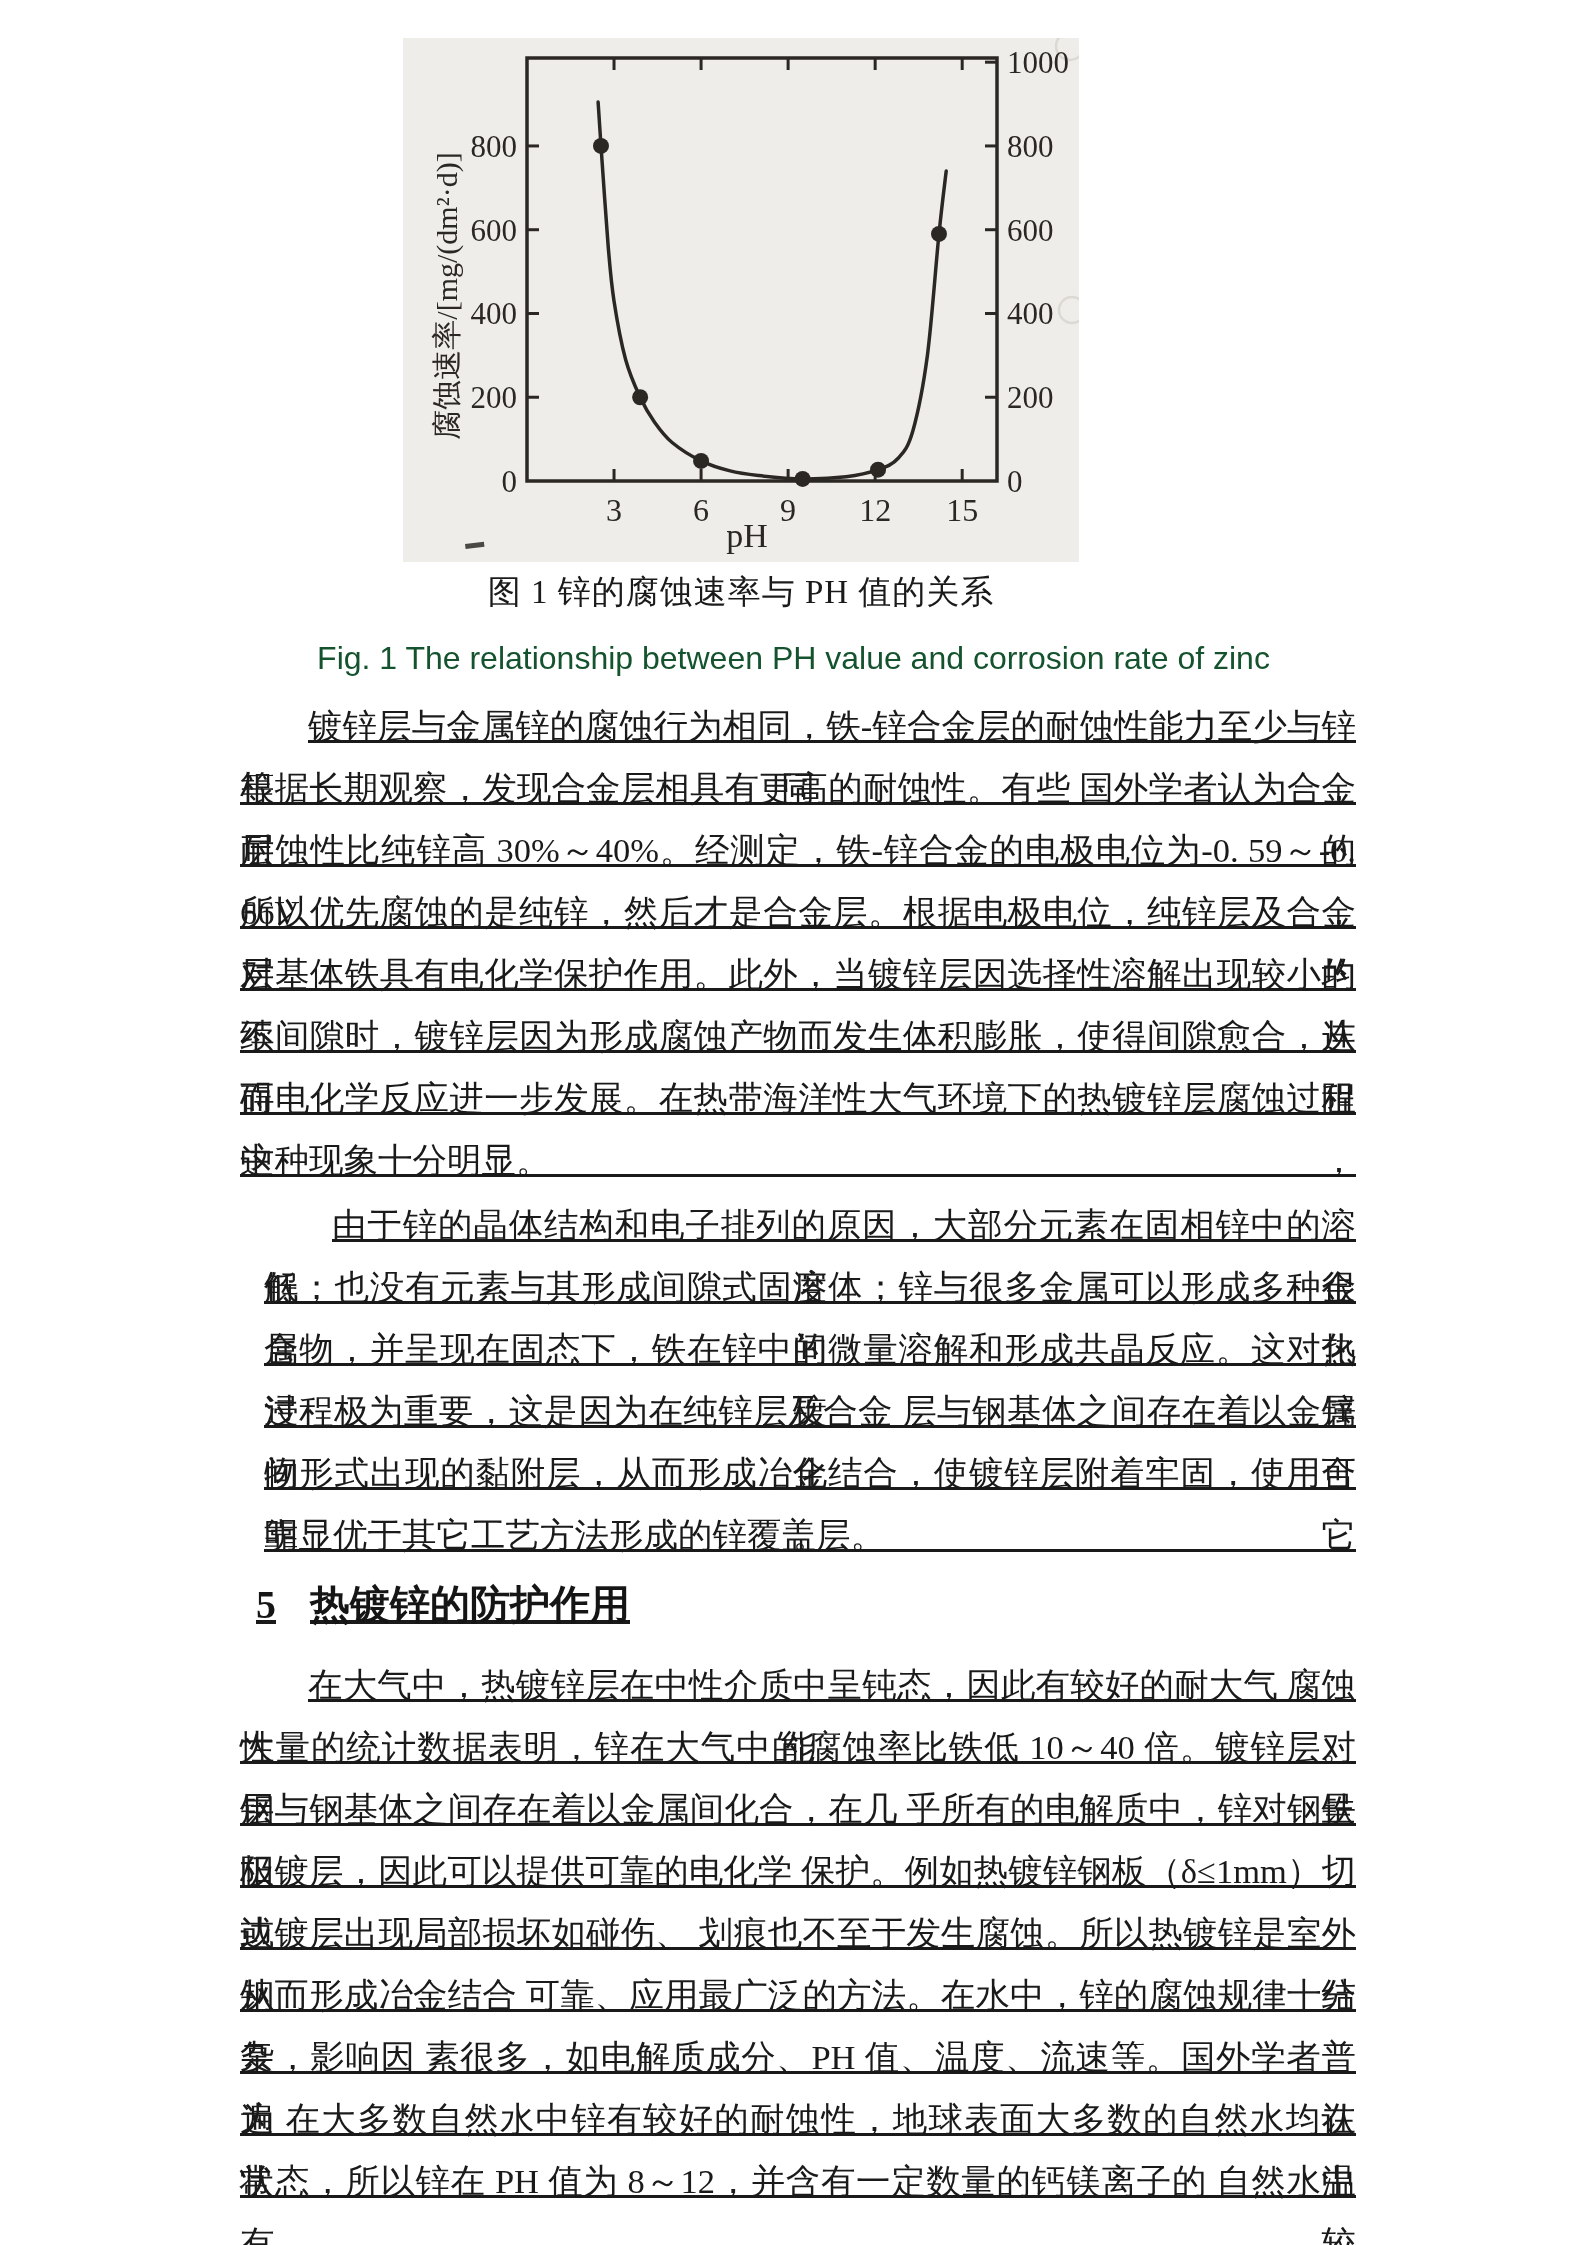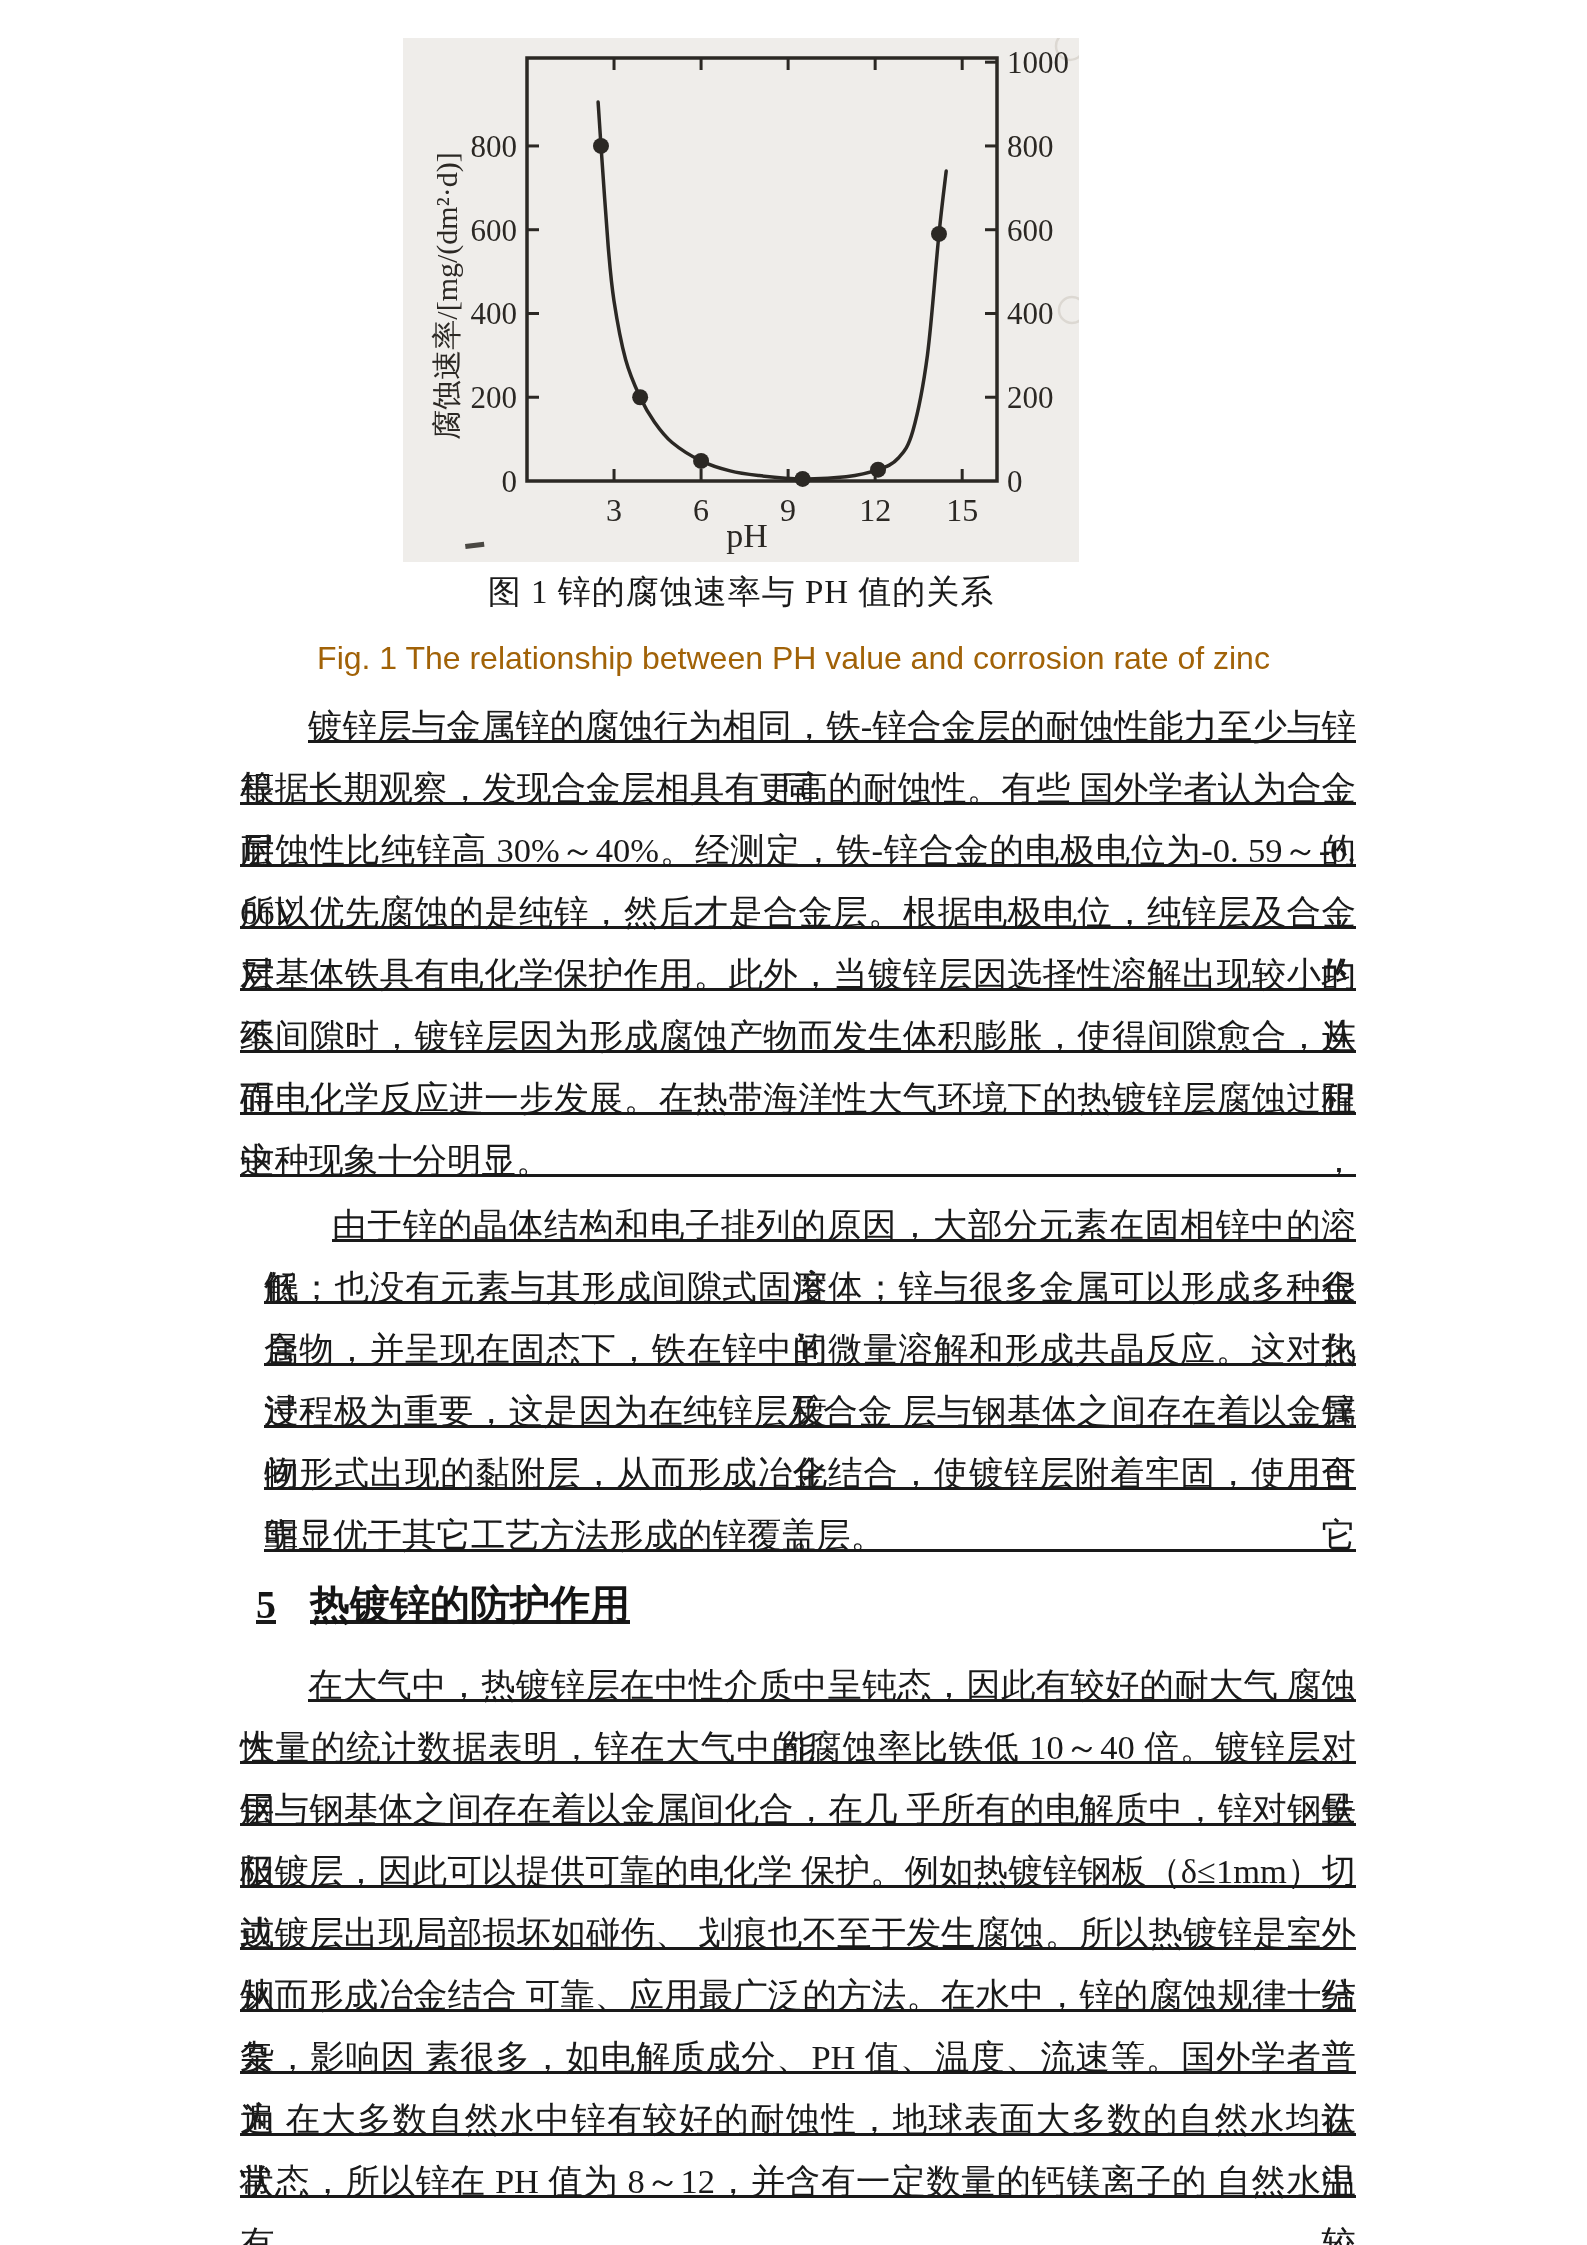--- a/index.html
+++ b/index.html
@@ -10,21 +10,21 @@
   .scan{
     position:absolute;left:403px;top:38px;width:676px;height:524px;
     background:#efedea;
   }
   .cap-zh{
     position:absolute;left:403px;top:566px;width:676px;height:52px;line-height:52px;
     text-align:center;font-size:33px;letter-spacing:1px;white-space:nowrap;
   }
   .cap-en{
     position:absolute;left:120px;top:630px;width:1347px;height:56px;line-height:56px;
-    text-align:center;font-family:"Liberation Sans",sans-serif;font-size:32px;color:#a16207;
+    text-align:center;font-family:"Liberation Sans",sans-serif;font-size:32px;color:#14532d;
   }
   .bodytext{position:absolute;left:240px;top:695px;width:1116px;text-decoration:underline;}
   .para{margin:0;}
   .para.p1{margin-top:3px;margin-left:24px;}
   .para.p2{margin-top:6px;}
   .line{
     font-size:34.5px;height:62px;line-height:62px;
     text-align:justify;text-align-last:justify;
   }
   .line.ind{text-indent:68px;}

